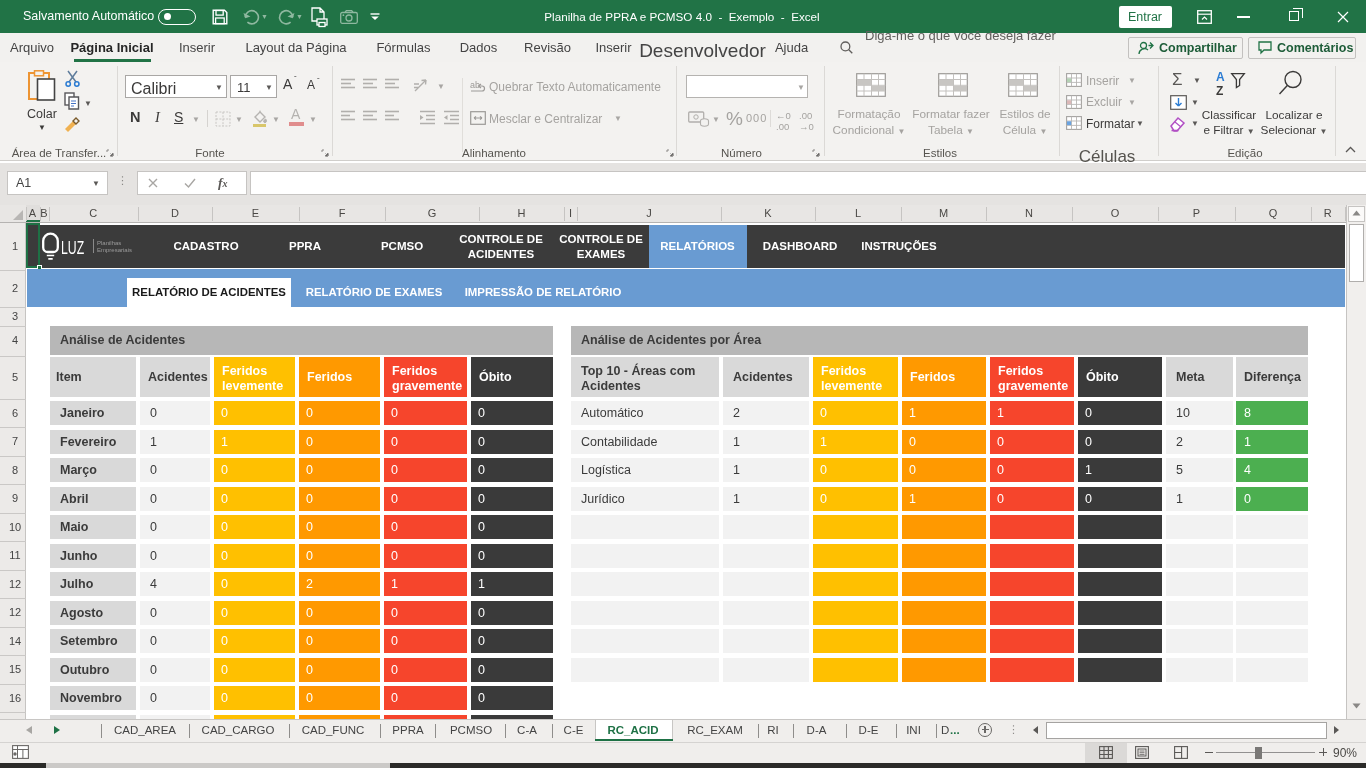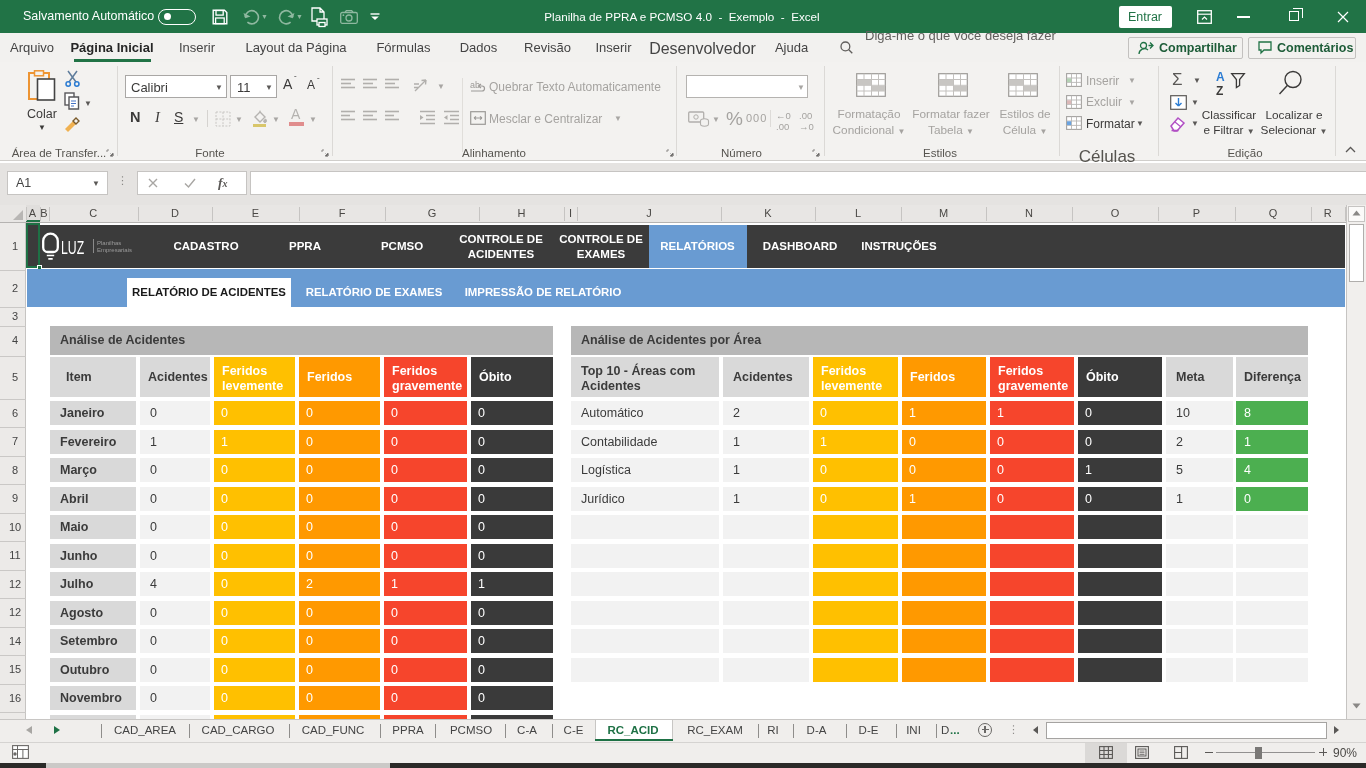--- a/index.html
+++ b/index.html
@@ -59,21 +59,21 @@
 <path d="M1 1 L11 11 M11 1 L1 11" stroke="#fff" stroke-width="1.2"></path>
 </svg>
 <div class="ab" style="left:0;top:33px;width:1366px;height:28.5px;background:#f2f1ef"></div>
 <div class="tx ctr" style="left:32px;top:40px;font-size:13px;color:#444">Arquivo</div>
 <div class="tx ctr" style="left:197px;top:40px;font-size:13px;color:#444">Inserir</div>
 <div class="tx ctr" style="left:296px;top:40px;font-size:13px;color:#444">Layout da Página</div>
 <div class="tx ctr" style="left:403.5px;top:40px;font-size:13px;color:#444">Fórmulas</div>
 <div class="tx ctr" style="left:478.5px;top:40px;font-size:13px;color:#444">Dados</div>
 <div class="tx ctr" style="left:547.5px;top:40px;font-size:13px;color:#444">Revisão</div>
 <div class="tx ctr" style="left:613.5px;top:40px;font-size:13px;color:#444">Inserir</div>
-<div class="tx ctr" style="left:702.5px;top:40px;font-size:16px;color:#444">Desenvolvedor</div>
+<div class="tx ctr" style="left:702.5px;top:40px;font-size:19px;color:#444">Desenvolvedor</div>
 <div class="tx ctr" style="left:791.5px;top:40px;font-size:13px;color:#444">Ajuda</div>
 <div class="tx ctr" style="left:112px;top:39.5px;font-size:13px;color:#262626;font-weight:700">Página Inicial</div>
 <div class="ab" style="left:74px;top:58.5px;width:77px;height:3px;background:#217346"></div>
 <svg style="left:840px;top:41px" width="13" height="13" viewBox="0 0 13 13">
 <circle cx="5.4" cy="5.4" r="4.4" fill="none" stroke="#605e5c" stroke-width="1.3"></circle>
 <path d="M8.8 8.8 L12.3 12.3" stroke="#605e5c" stroke-width="1.3"></path>
 </svg>
 <div class="tx" style="left:865px;top:28px;font-size:13px;color:#605e5c">Diga-me o que você deseja fazer</div>
 <div class="ab" style="left:1128px;top:37px;width:115px;height:22px;border:1px solid #c3c1bf;border-radius:2px"></div>
 <svg style="left:1138px;top:41px" width="16" height="14" viewBox="0 0 16 14">
@@ -133,21 +133,21 @@
 <rect x="1" y="1" width="9" height="12" fill="#fff" stroke="#57575a" stroke-width="1.4"></rect>
 <path d="M5 5 h9.5 v12 h-9.5 z" fill="#fff" stroke="#57575a" stroke-width="1.4"></path>
 <path d="M7 9 h5 M7 11.5 h5 M7 14 h3" stroke="#4472c4" stroke-width="1"></path>
 </svg>
 <div class="tx" style="left:84px;top:99px;font-size:8px;color:#5a5856">▼</div>
 <svg style="left:63px;top:116px" width="18" height="17" viewBox="0 0 18 17">
 <path d="M2 13 L10 5 l3 3 L5 16 z" fill="#f0b151"></path>
 <path d="M10 5 l3-3 3 3 -3 3 z" fill="none" stroke="#7a5a2a" stroke-width="1.4"></path>
 </svg>
 <div class="ab" style="left:125px;top:75px;width:102px;height:23px;background:#fff;border:1px solid #a9a7a5"></div>
-<div class="tx" style="left:131px;top:80px;font-size:13px;color:#3b3a39">Calibri</div>
+<div class="tx" style="left:131px;top:80px;font-size:16px;color:#3b3a39">Calibri</div>
 <div class="tx" style="left:215px;top:83px;font-size:8px;color:#5a5856">▼</div>
 <div class="ab" style="left:230px;top:75px;width:47px;height:23px;background:#fff;border:1px solid #a9a7a5"></div>
 <div class="tx" style="left:237px;top:80px;font-size:13px;color:#3b3a39">11</div>
 <div class="tx" style="left:265px;top:83px;font-size:8px;color:#5a5856">▼</div>
 <div class="tx" style="left:283px;top:76px;font-size:14px;color:#3b3a39">A</div>
 <div class="tx" style="left:294px;top:74px;font-size:8px;color:#3b3a39">ˆ</div>
 <div class="tx" style="left:307px;top:78px;font-size:12px;color:#3b3a39">A</div>
 <div class="tx" style="left:317px;top:76px;font-size:8px;color:#3b3a39">ˇ</div>
 <div class="tx" style="left:130px;top:109px;font-size:14.5px;color:#3b3a39;font-weight:700">N</div>
 <div class="tx" style="left:155px;top:109px;font-size:14.5px;color:#3b3a39;font-style:italic;font-family:'Liberation Serif',serif">I</div>
@@ -421,21 +421,21 @@
 <div class="ab" style="left:26.5px;top:269px;width:1318.5px;height:38px;background:#699bd2"></div>
 <div class="ab" style="left:127px;top:277.5px;width:164px;height:29.5px;background:#fff"></div>
 <div class="tx ctr" style="left:209px;top:285.5px;font-size:11.4px;font-weight:700;color:#1a1a1a">RELATÓRIO DE ACIDENTES</div>
 <div class="tx ctr" style="left:374px;top:286px;font-size:11.4px;font-weight:700;color:#fff">RELATÓRIO DE EXAMES</div>
 <div class="tx ctr" style="left:543px;top:286px;font-size:11.4px;font-weight:700;color:#fff">IMPRESSÃO DE RELATÓRIO</div>
 <div class="ab" style="left:50px;top:326px;width:503px;height:29px;background:#b7b7b7"></div>
 <div class="tx" style="left:60px;top:333px;font-size:12.5px;font-weight:700;color:#3b3b3b">Análise de Acidentes</div>
 <div class="ab" style="left:50px;top:86px;width:357px;height:0px;background:0"></div>
 <div class="tx" style="left:60px;top:79.0px;font-size:12.5px;color:#3b3b3b;"></div>
 <div class="ab" style="left:50px;top:357px;width:86px;height:40px;background:#d9d9d9"></div>
-<div class="tx" style="left:66px;top:370.0px;font-size:12.5px;color:#3b3b3b;font-weight:700;">Item</div>
+<div class="tx" style="left:56px;top:370.0px;font-size:12.5px;color:#3b3b3b;font-weight:700;">Item</div>
 <div class="ab" style="left:140px;top:357px;width:70px;height:40px;background:#d9d9d9"></div>
 <div class="tx" style="left:148px;top:370.0px;font-size:12.5px;color:#3b3b3b;font-weight:700;">Acidentes</div>
 <div class="ab" style="left:214px;top:357px;width:81px;height:40px;background:#ffc000"></div>
 <div class="tx" style="left:222px;top:363.5px;font-size:12.5px;color:#fff;font-weight:700;">Feridos</div>
 <div class="tx" style="left:222px;top:378.5px;font-size:12.5px;color:#fff;font-weight:700;">levemente</div>
 <div class="ab" style="left:299px;top:357px;width:81px;height:40px;background:#ff9900"></div>
 <div class="tx" style="left:307px;top:370.0px;font-size:12.5px;color:#fff;font-weight:700;">Feridos</div>
 <div class="ab" style="left:384px;top:357px;width:83px;height:40px;background:#f6452c"></div>
 <div class="tx" style="left:392px;top:363.5px;font-size:12.5px;color:#fff;font-weight:700;">Feridos</div>
 <div class="tx" style="left:392px;top:378.5px;font-size:12.5px;color:#fff;font-weight:700;">gravemente</div>

